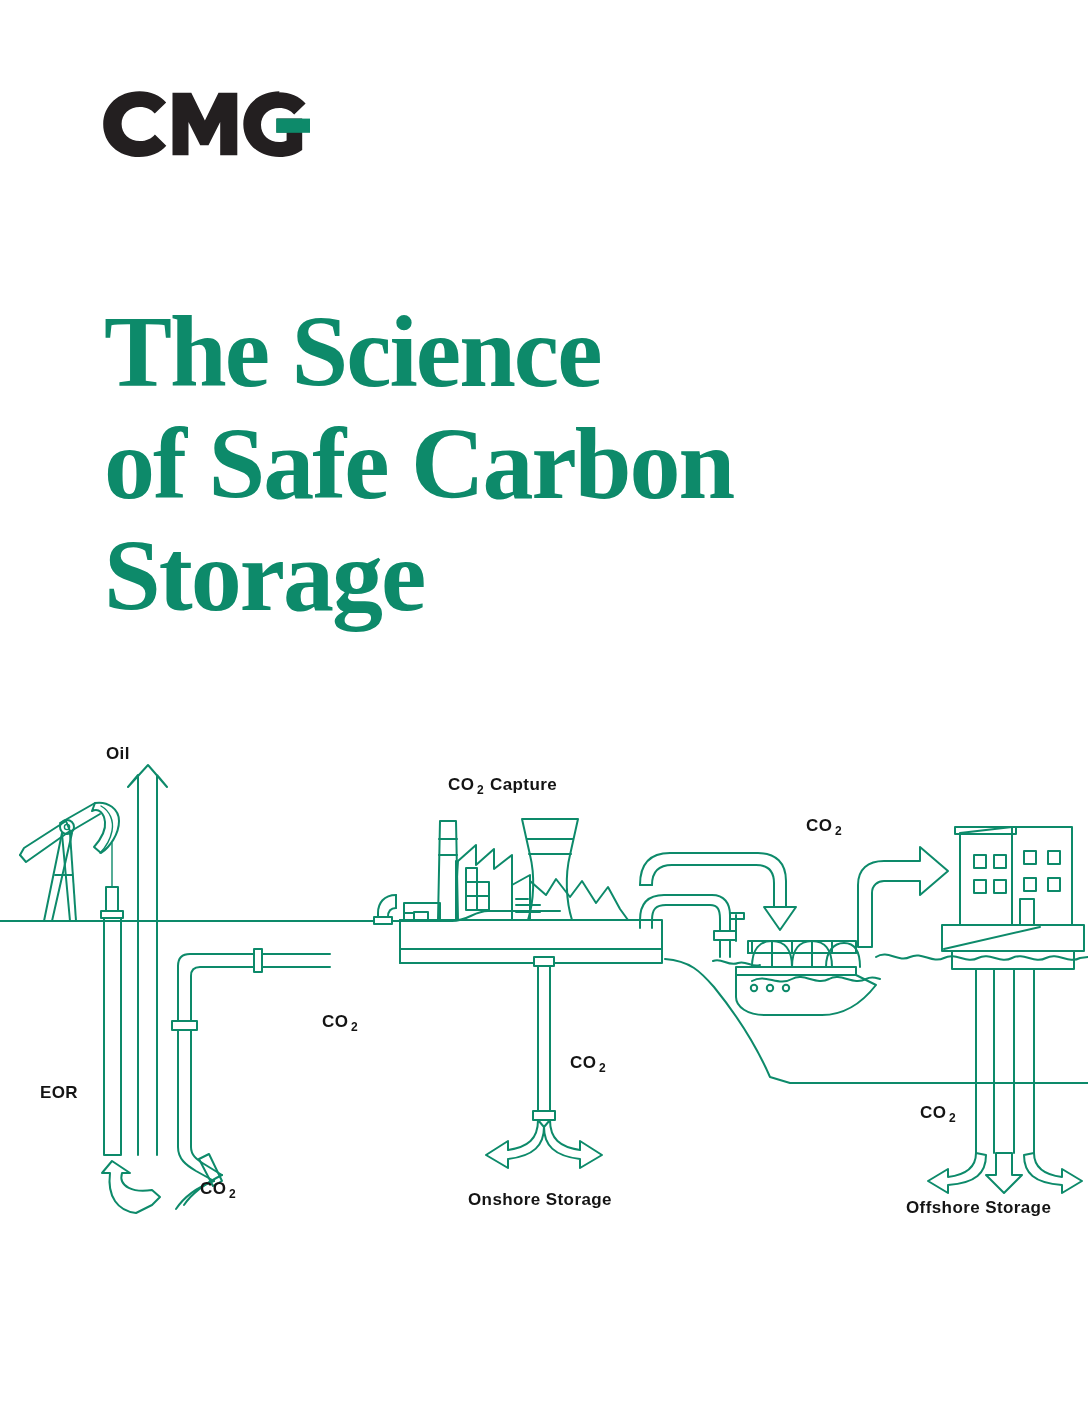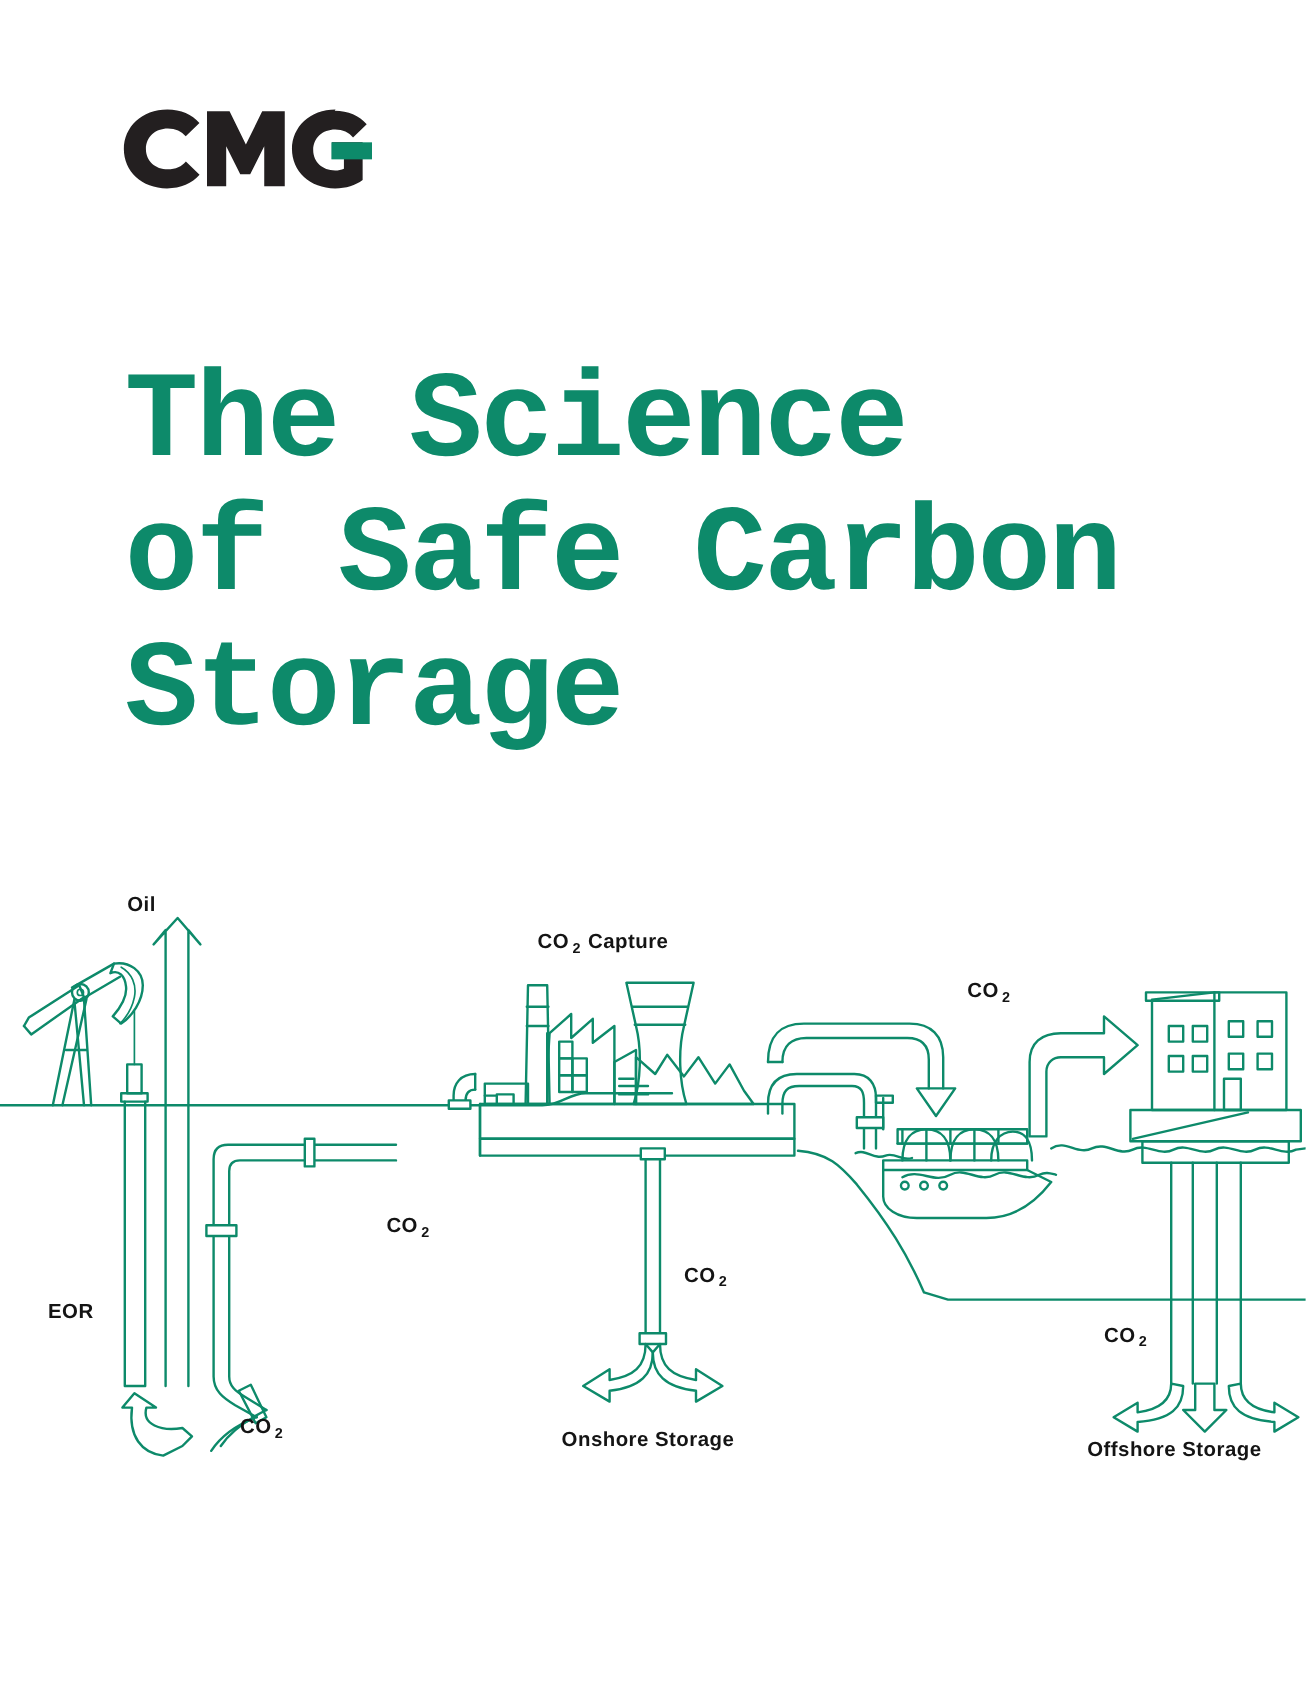--- a/index.html
+++ b/index.html
@@ -23,21 +23,21 @@
     width: 210px;
     height: 72px;
   }
 
   
   #cover-title {
     position: absolute;
     left: 104px;
     top: 296px;
     width: 840px;
-    font-family: Liberation Mono, monospace;
+    font-family: Liberation Serif, serif;
     font-weight: bold;
     font-size: 102px;
     line-height: 112px;
     letter-spacing: -2px;
     color: #0d8a6a;
     white-space: pre-line;
   }
 
   
   #diagram-wrap {

